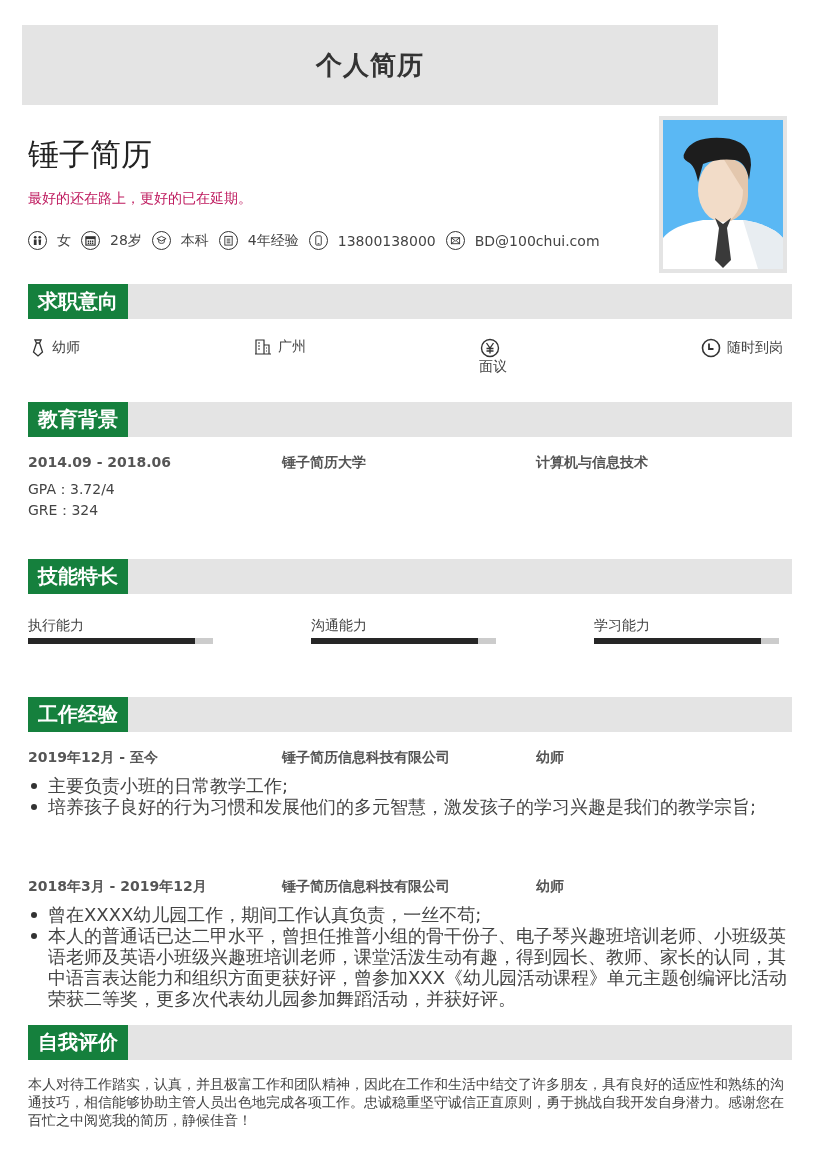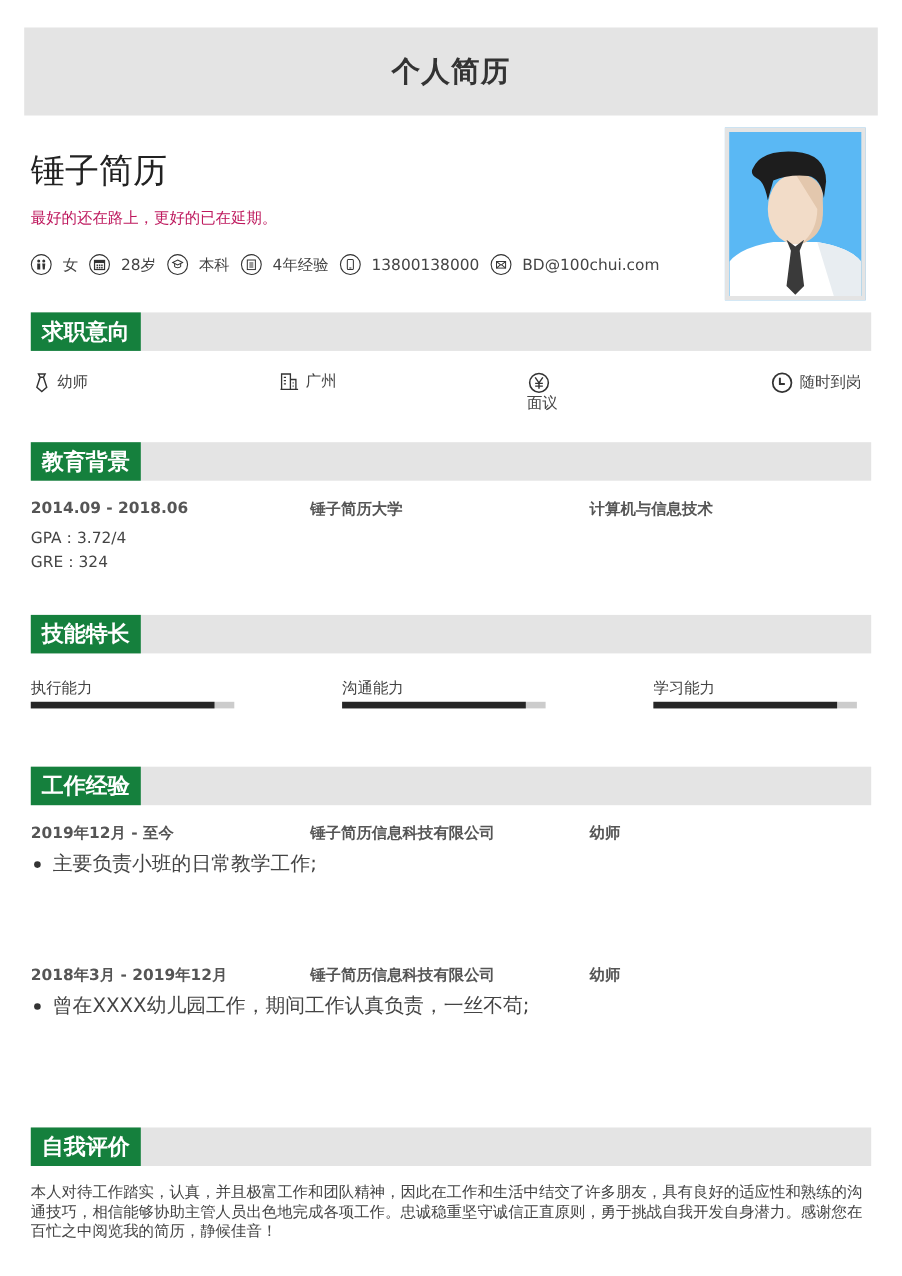--- a/index.html
+++ b/index.html
@@ -1,17 +1,17 @@
 <!DOCTYPE html>
 <html><head>
 <meta charset="utf-8">
 <style>
   * { margin: 0; padding: 0; box-sizing: border-box; }
   body { width: 820px; height: 1160px; background: #fff; font-family: "DejaVu Sans", "Liberation Sans", sans-serif; color: #333; position: relative; overflow: hidden; }
-  .top-banner { position: absolute; left: 22px; top: 25px; width: 776px; height: 80px; background: #e4e4e4; display: flex; align-items: center; justify-content: center; }
+  .top-banner { position: absolute; left: 22px; top: 25px; width: 696px; height: 80px; background: #e4e4e4; display: flex; align-items: center; justify-content: center; }
   .top-banner h1 { font-size: 26px; font-weight: bold; color: #333; letter-spacing: 1px; }
   .name { position: absolute; left: 28px; top: 134px; font-size: 31px; color: #222; font-weight: normal; }
   .motto { position: absolute; left: 28px; top: 190px; font-size: 14px; color: #be185d; }
   .info-row { position: absolute; left: 28px; top: 231px; display: flex; align-items: center; font-size: 14px; color: #444; }
   .info-item { display: flex; align-items: center; margin-right: 10px; }
   .circle-icon { width: 19px; height: 19px; border: 1.2px solid #333; border-radius: 50%; display: inline-flex; align-items: center; justify-content: center; margin-right: 10px; }
   .circle-icon svg { width: 11px; height: 11px; }
   .photo { position: absolute; left: 659px; top: 116px; width: 128px; height: 157px; border: 4px solid #e4e4e4; background: #5ab8f4; overflow: hidden; }
   .section-head { position: absolute; left: 28px; width: 764px; height: 35px; background: #e4e4e4; }
   .section-head .label { display: inline-block; height: 35px; line-height: 35px; padding: 0 10px; background: #15803d; color: #fff; font-size: 20px; font-weight: bold; }
@@ -174,25 +174,27 @@
 </div>
 
 <div class="section-head" style="top:697px;">
   <span class="label">工作经验</span>
 </div>
 <div class="bold-row" style="left:28px;top:749px;">2019年12月 - 至今</div>
 <div class="bold-row" style="left:282px;top:749px;">锤子简历信息科技有限公司</div>
 <div class="bold-row" style="left:536px;top:749px;">幼师</div>
 <ul class="bullets" style="top:775px;">
   <li>主要负责小班的日常教学工作;</li>
+  <li>培养孩子良好的行为习惯和发展他们的多元智慧，激发孩子的学习兴趣是我们的教学宗旨;</li>
 </ul>
 
 <div class="bold-row" style="left:28px;top:878px;">2018年3月 - 2019年12月</div>
 <div class="bold-row" style="left:282px;top:878px;">锤子简历信息科技有限公司</div>
 <div class="bold-row" style="left:536px;top:878px;">幼师</div>
 <ul class="bullets" style="top:904px;">
   <li>曾在XXXX幼儿园工作，期间工作认真负责，一丝不苟;</li>
+  <li>本人的普通话已达二甲水平，曾担任推普小组的骨干份子、电子琴兴趣班培训老师、小班级英语老师及英语小班级兴趣班培训老师，课堂活泼生动有趣，得到园长、教师、家长的认同，其中语言表达能力和组织方面更获好评，曾参加XXX《幼儿园活动课程》单元主题创编评比活动荣获二等奖，更多次代表幼儿园参加舞蹈活动，并获好评。</li>
 </ul>
 
 <div class="section-head" style="top:1025px;">
   <span class="label">自我评价</span>
 </div>
 <div class="para">本人对待工作踏实，认真，并且极富工作和团队精神，因此在工作和生活中结交了许多朋友，具有良好的适应性和熟练的沟通技巧，相信能够协助主管人员出色地完成各项工作。忠诚稳重坚守诚信正直原则，勇于挑战自我开发自身潜力。感谢您在百忙之中阅览我的简历，静候佳音！</div>
 
 </body></html>

